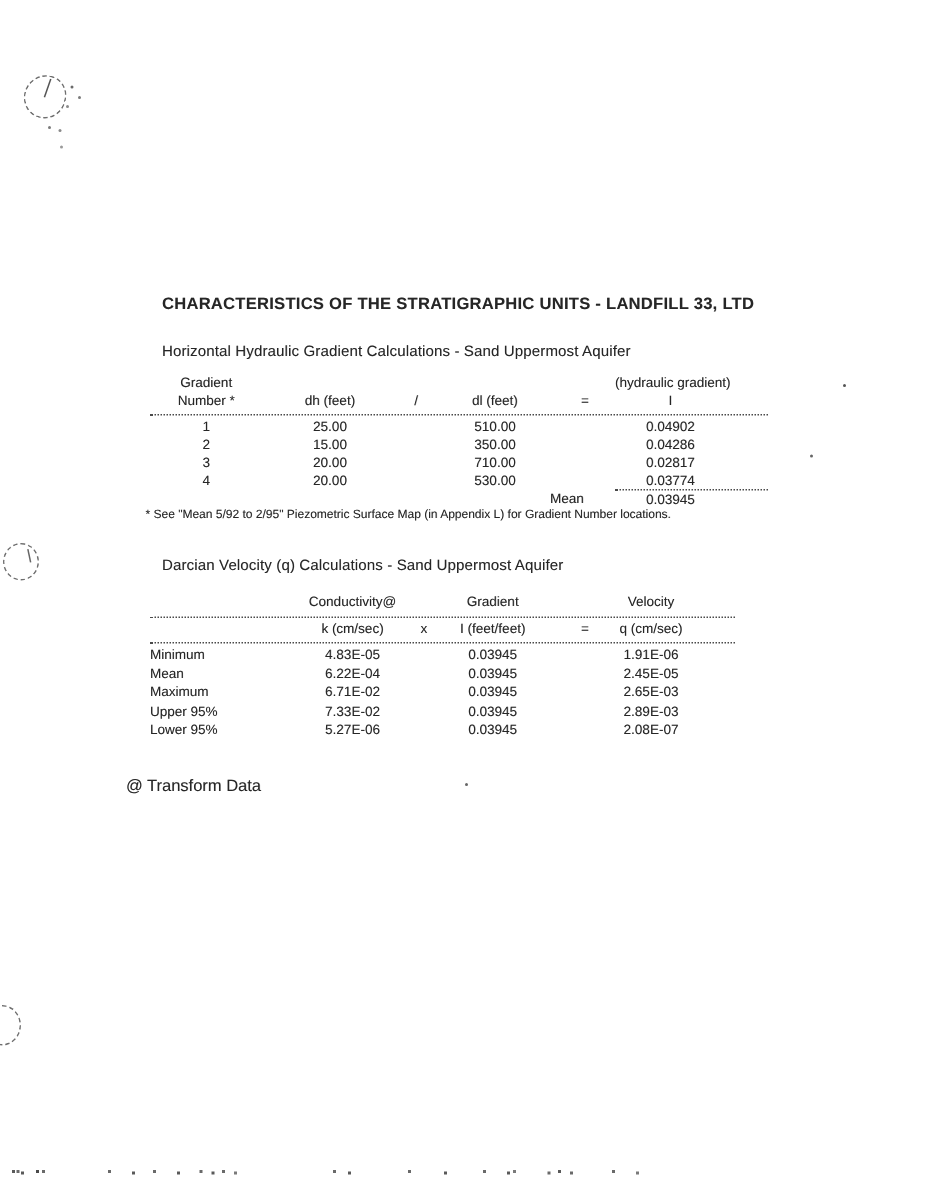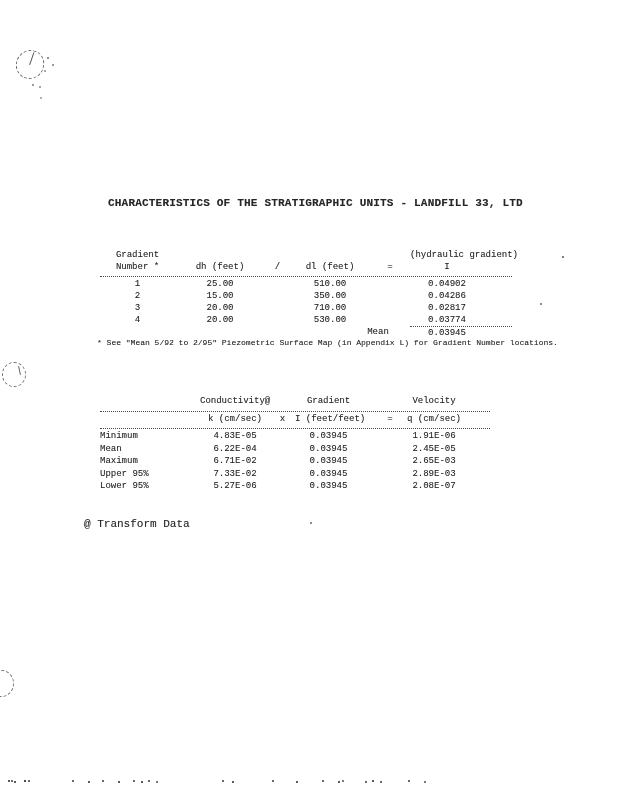--- a/index.html
+++ b/index.html
@@ -1,20 +1,20 @@
 <!DOCTYPE html>
 <html style="--ink: #262626; --paper: #ffffff;"><head>
 <meta charset="utf-8">
 <style>
   :root { --ink:#262626; --paper:#ffffff; }
   html,body { margin:0; padding:0; background:#fff; }
   .page {
     position:relative; width:618px; height:800px; overflow:hidden;
     background:var(--paper); color:var(--ink);
-    font-family:Liberation Mono, monospace; font-size:9px;
+    font-family:Liberation Sans, sans-serif; font-size:9px;
     text-shadow:0.2px 0.2px 0 rgba(0,0,0,0.28);
   }
   .abs { position:absolute; white-space:nowrap; }
 
   .doc-title { left:108px; top:197px; font-size:11px; font-weight:700; letter-spacing:0.2px; }
   .sec-title { font-size:10px; letter-spacing:0.1px; }
   .sec1 { left:108px; top:229px; }
   .sec2 { left:108px; top:372px; }
 
   
@@ -65,20 +65,21 @@
 
   <div class="hole hole1"></div>
   <div class="spots1"></div>
   <div class="hole hole2"></div>
   <div class="hole hole3"></div>
   <div class="speckles"></div>
   <div class="specks2"></div>
 
   <div class="abs doc-title">CHARACTERISTICS OF THE STRATIGRAPHIC UNITS - LANDFILL 33, LTD</div>
 
+  <div class="abs sec-title sec1">Horizontal Hydraulic Gradient Calculations - Sand Uppermost Aquifer</div>
 
   <div class="abs t1">
     <div class="t1row">
       <div>Gradient</div>
       <div></div>
       <div></div>
       <div></div>
       <div></div>
       <div class="grad">(hydraulic gradient)</div>
     </div>
@@ -128,20 +129,21 @@
       <div></div>
       <div></div>
       <div></div>
       <div class="meanlbl">Mean</div>
       <div class="meanval">0.03945</div>
     </div>
   </div>
 
   <div class="abs footnote">* See "Mean 5/92 to 2/95" Piezometric Surface Map (in Appendix L) for Gradient Number locations.</div>
 
+  <div class="abs sec-title sec2">Darcian Velocity (q) Calculations - Sand Uppermost Aquifer</div>
 
   <div class="abs t2">
     <div class="t2row">
       <div></div>
       <div>Conductivity@</div>
       <div></div>
       <div class="icol">Gradient</div>
       <div></div>
       <div class="qcol">Velocity</div>
     </div>

